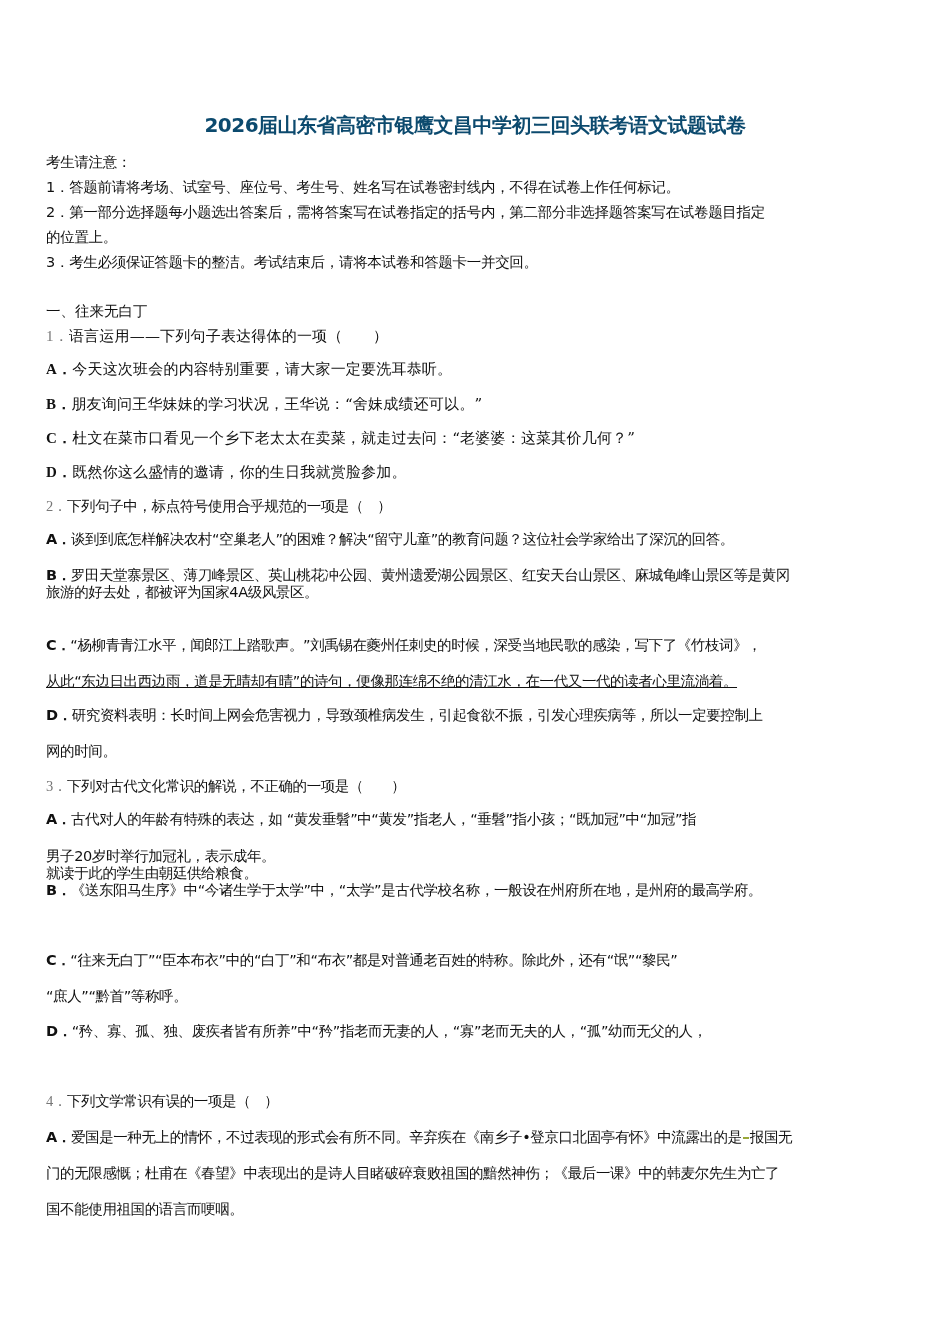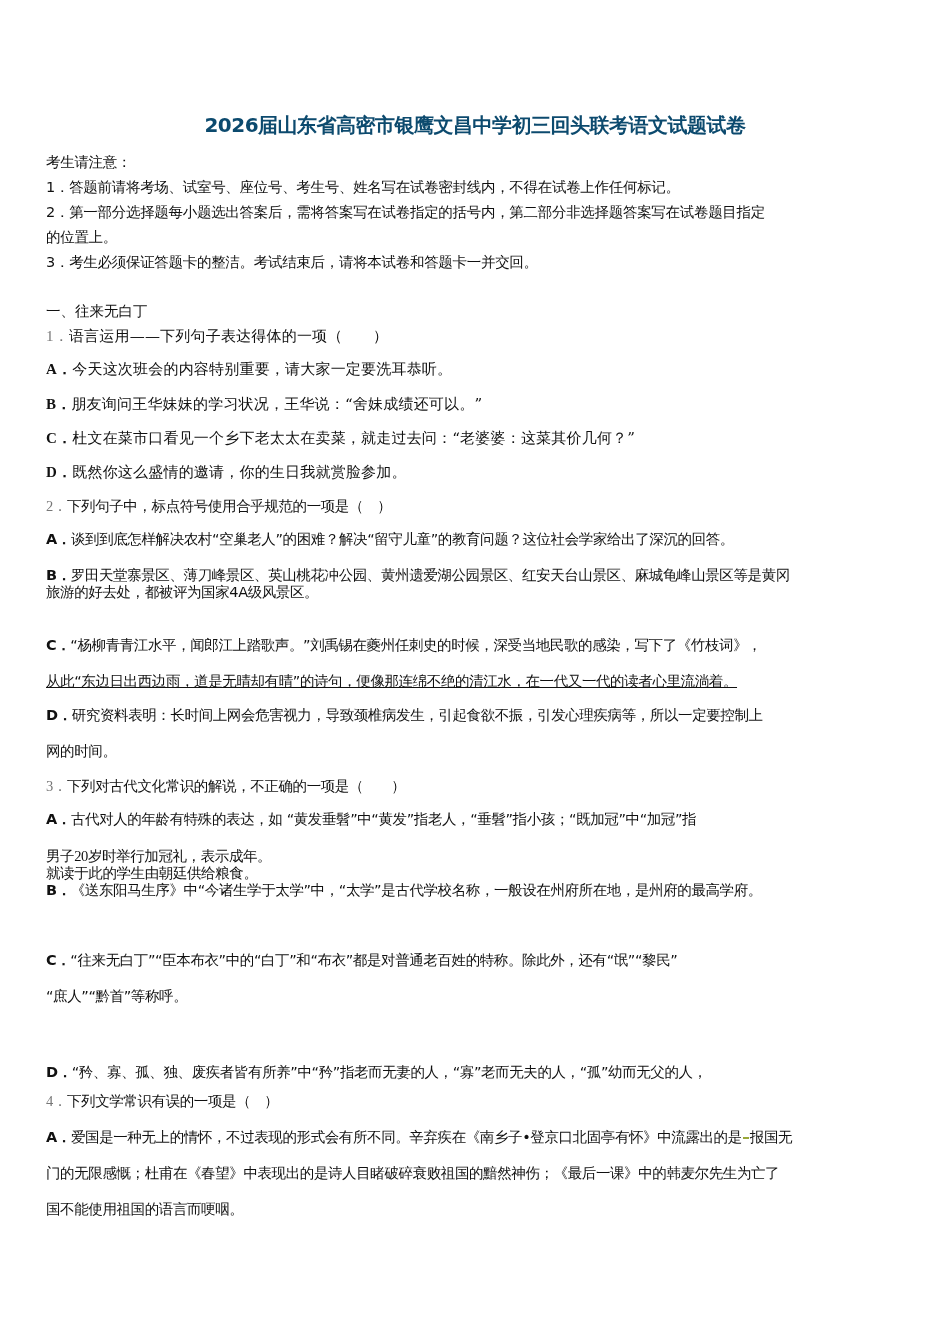--- a/index.html
+++ b/index.html
@@ -129,30 +129,30 @@
     <span class="optlabel-sans">D．</span><span>研究资料表明：长时间上网会危害视力，导致颈椎病发生，引起食欲不振，引发心理疾病等，所以一定要控制上</span>
   </div>
   <div class="line sans" style="top:741px;">网的时间。</div>
 
   <div class="line sans" style="top:776px;">
     <span class="qnum">3．</span><span>下列对古代文化常识的解说，不正确的一项是（　　）</span>
   </div>
   <div class="line sans" style="top:809px;">
     <span class="optlabel-sans">A．</span><span>古代对人的年龄有特殊的表达，如 “黄发垂髫”中“黄发”指老人，“垂髫”指小孩；“既加冠”中“加冠”指</span>
   </div>
-  <div class="line sans" style="top:846px;font-family:Liberation Serif, serif;">男子20岁时举行加冠礼，表示成年。</div>
+  <div class="line sans" style="top:846px;">男子20岁时举行加冠礼，表示成年。</div>
   <div class="line sans" style="top:880px;">
     <span class="optlabel-sans">B．</span><span>《送东阳马生序》中“今诸生学于太学”中，“太学”是古代学校名称，一般设在州府所在地，是州府的最高学府。</span>
   </div>
   <div class="line sans" style="top:863px;">就读于此的学生由朝廷供给粮食。</div>
   <div class="line sans" style="top:950px;">
     <span class="optlabel-sans">C．</span><span>“往来无白丁”“臣本布衣”中的“白丁”和“布衣”都是对普通老百姓的特称。除此外，还有“氓”“黎民”</span>
   </div>
   <div class="line sans" style="top:986px;">“庶人”“黔首”等称呼。</div>
-  <div class="line sans" style="top:1021px;margin-top:41px;">
+  <div class="line sans" style="top:1021px;">
     <span class="optlabel-sans">D．</span><span>“矜、寡、孤、独、废疾者皆有所养”中“矜”指老而无妻的人，“寡”老而无夫的人，“孤”幼而无父的人，</span>
   </div>
 
   <div class="line sans" style="top:1091px;">
     <span class="qnum">4．</span><span>下列文学常识有误的一项是（　）</span>
   </div>
   <div class="line sans" style="top:1127px;">
     <span class="optlabel-sans">A．</span><span>爱国是一种无上的情怀，不过表现的形式会有所不同。辛弃疾在《南乡子•登京口北固亭有怀》中流露出的是</span><span class="mark"></span><span>报国无</span>
   </div>
   <div class="line sans" style="top:1163px;">门的无限感慨；杜甫在《春望》中表现出的是诗人目睹破碎衰败祖国的黯然神伤；《最后一课》中的韩麦尔先生为亡了</div>

